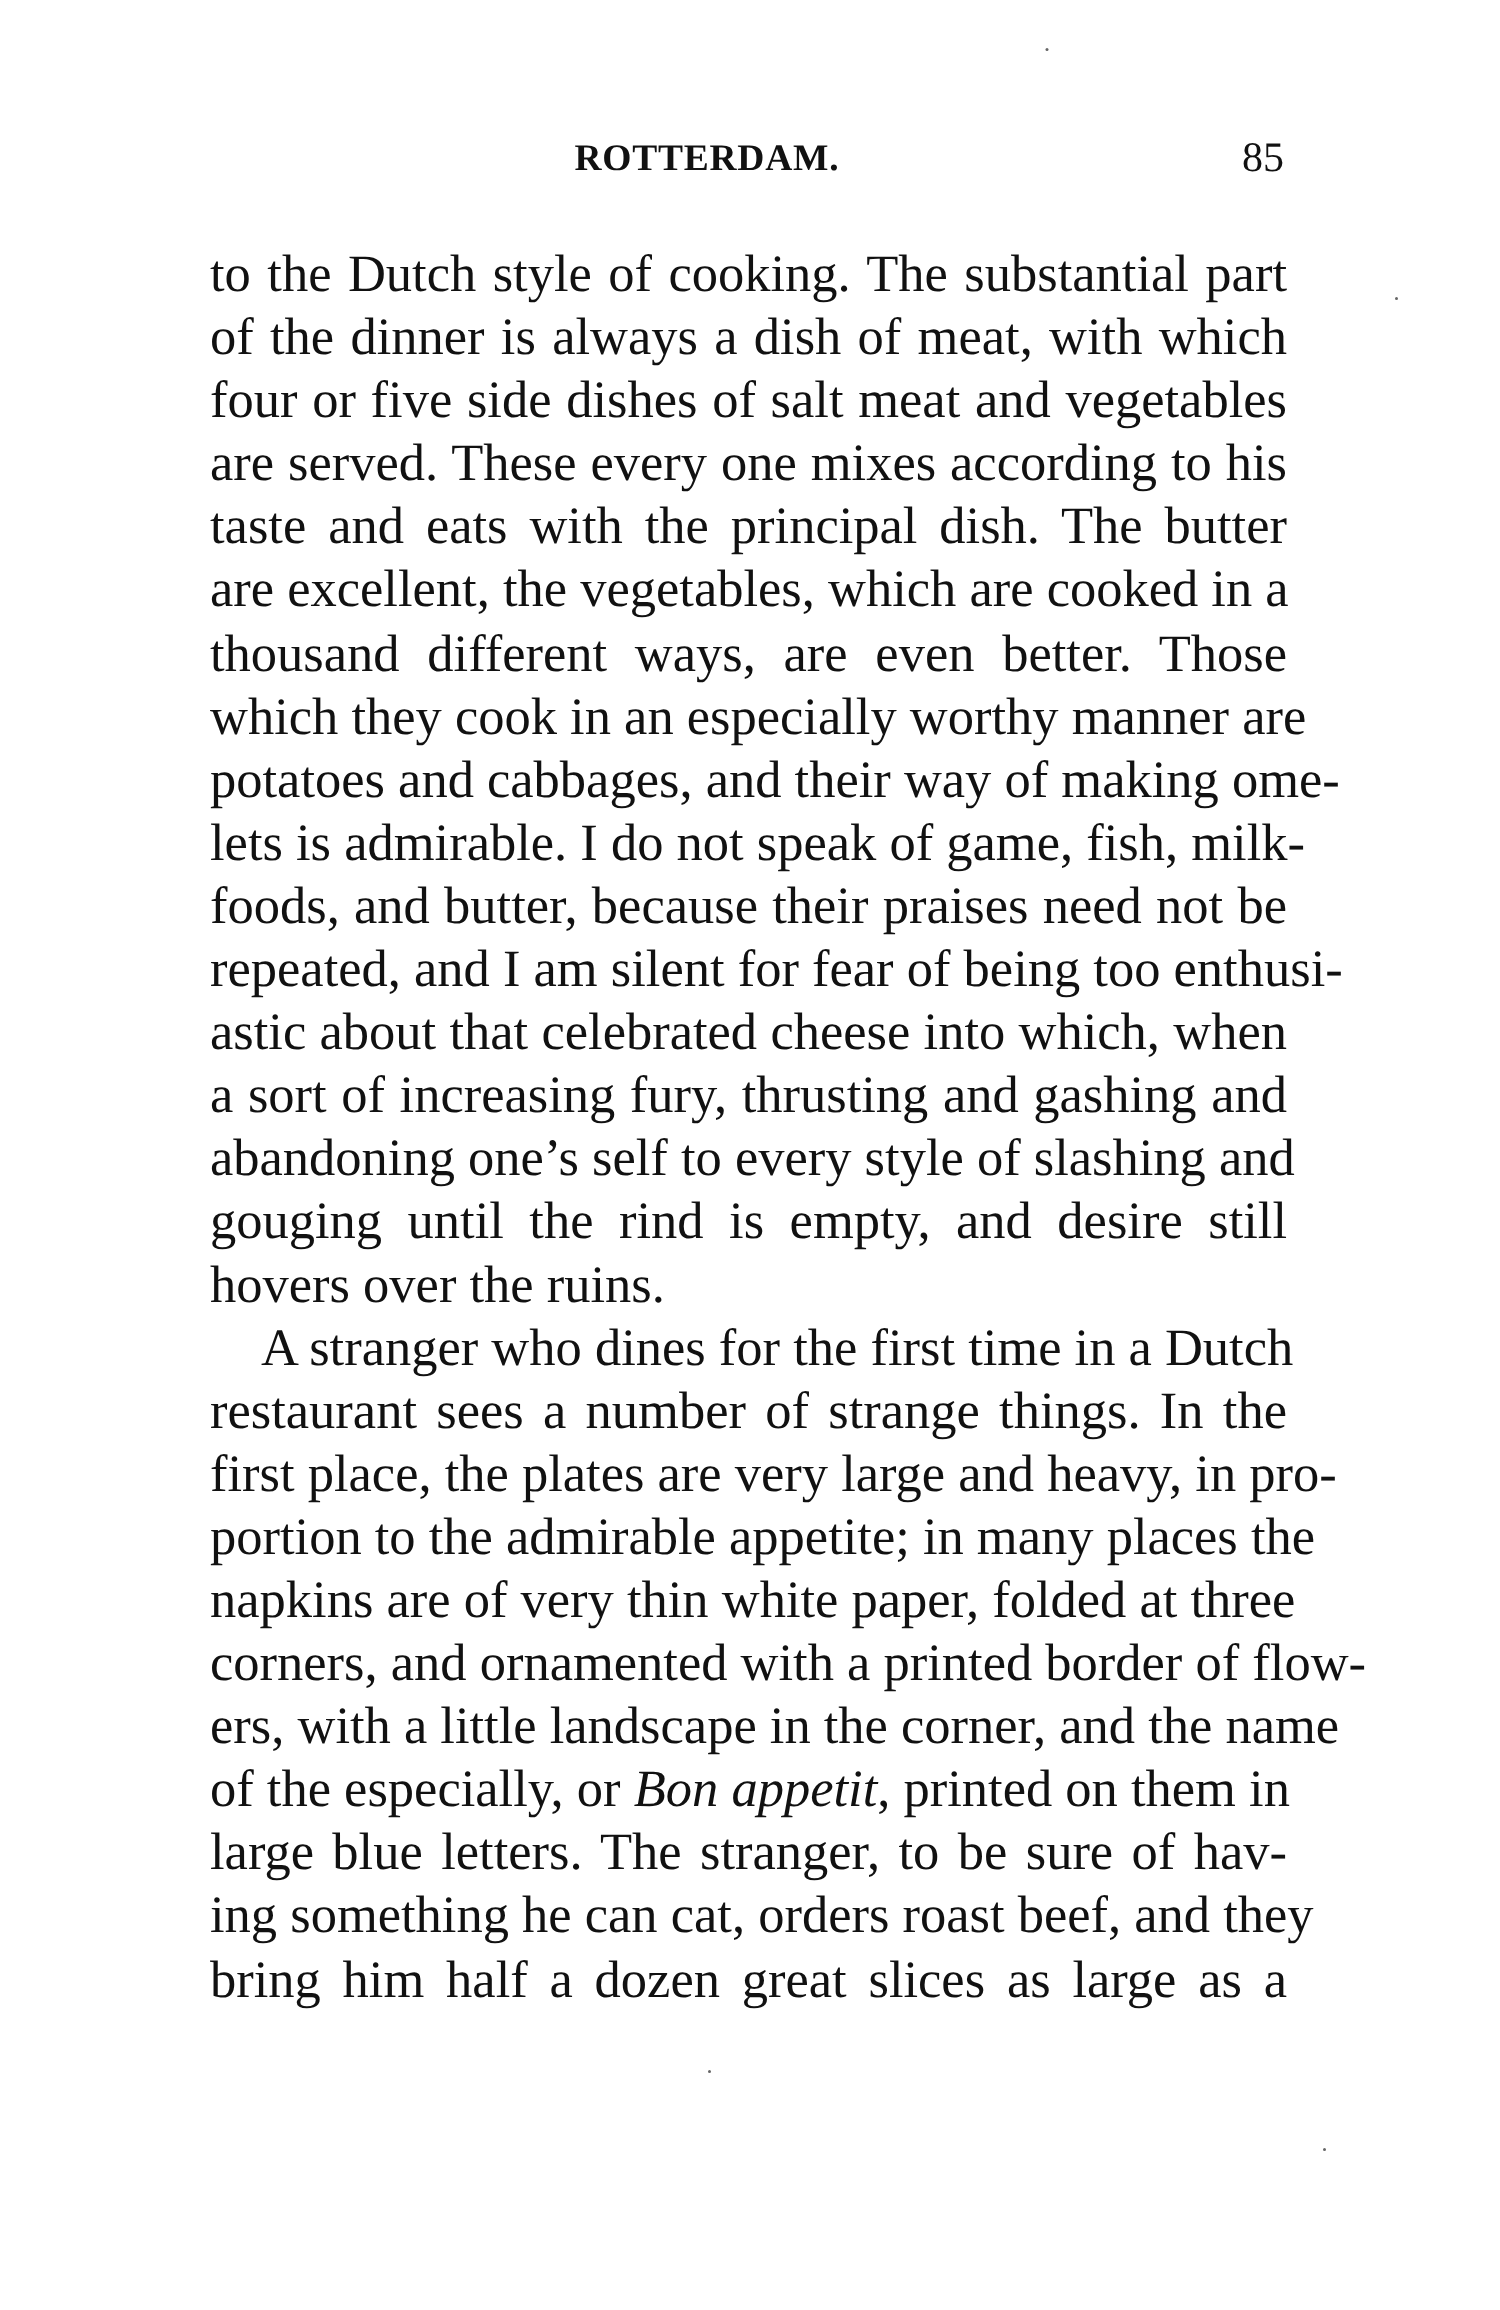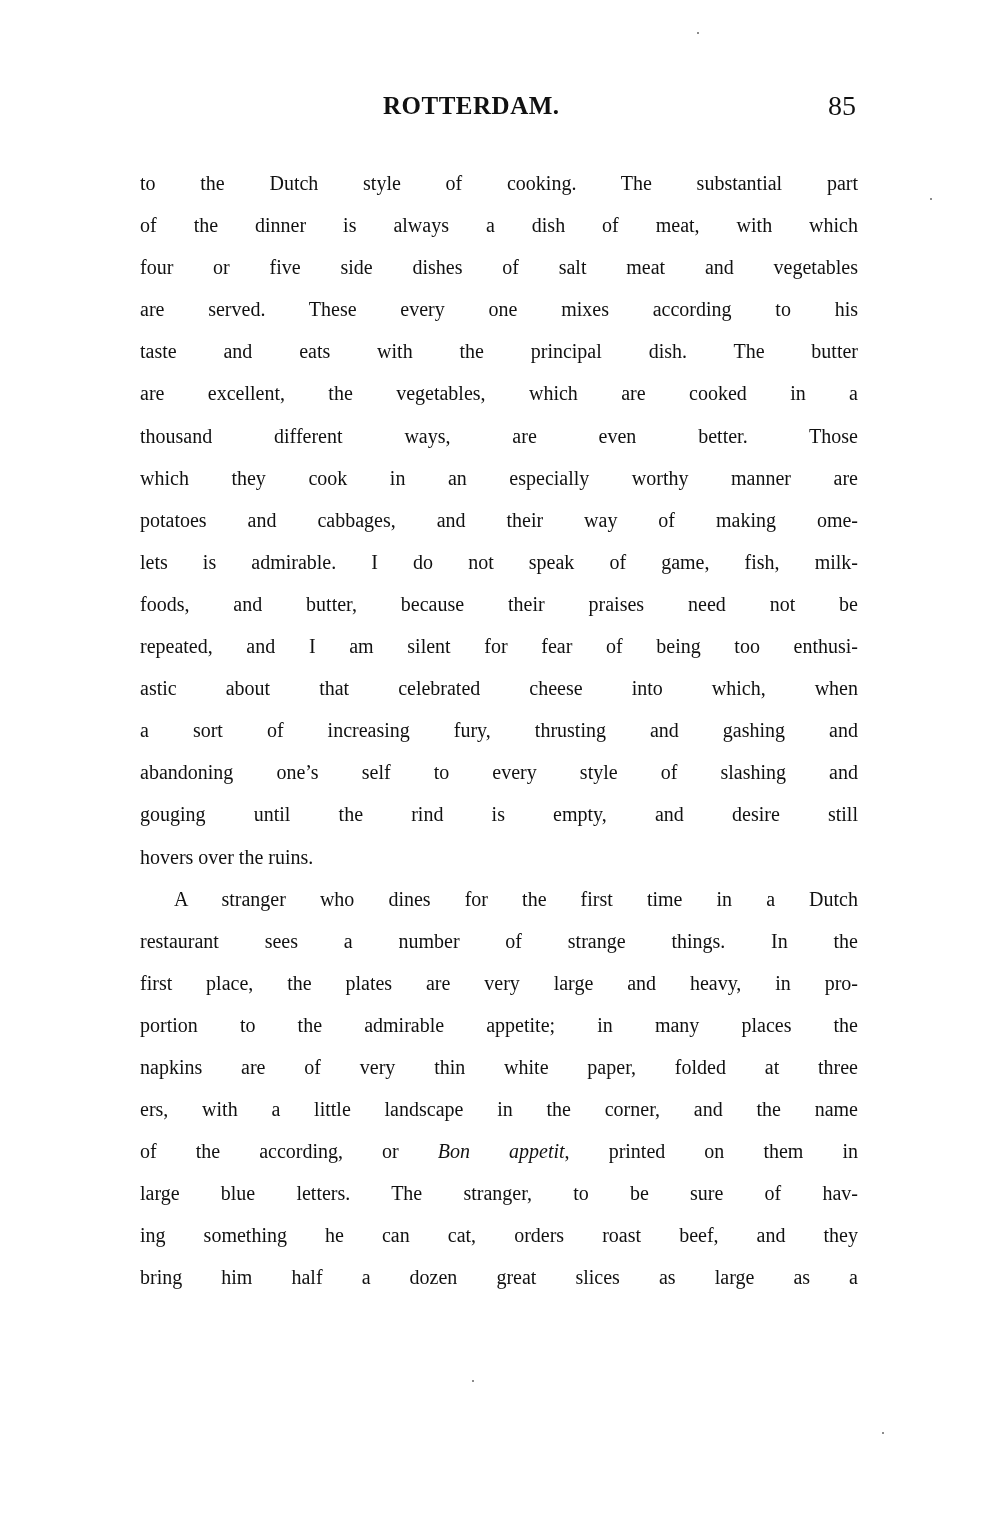--- a/index.html
+++ b/index.html
@@ -48,21 +48,21 @@
     .text-block {
       position: absolute;
       top: 162px;
       left: 0;
       width: 718px;
     }
     .line {
       display: block;
       height: 42.1px;
       line-height: 42.1px;
-      font-size: 20px;
+      font-size: 35px;
       text-align: justify;
       text-align-last: justify;
       white-space: nowrap;
       overflow: visible;
     }
     .line.last {
       text-align-last: left;
     }
     .line.indent {
       padding-left: 34px;
@@ -107,22 +107,23 @@
       <span class="line">gouging until the rind is empty, and desire still</span>
       <span class="line last">hovers over the ruins.</span>
     </div>
 
     <div>
       <span class="line indent">A stranger who dines for the first time in a Dutch</span>
       <span class="line">restaurant sees a number of strange things.  In the</span>
       <span class="line">first place, the plates are very large and heavy, in pro-</span>
       <span class="line">portion to the admirable appetite; in many places the</span>
       <span class="line">napkins are of very thin white paper, folded at three</span>
+      <span class="line">corners, and ornamented with a printed border of flow-</span>
       <span class="line">ers, with a little landscape in the corner, and the name</span>
-      <span class="line"><span>of the according, or </span><em>Bon appetit</em><span>, printed on them in</span></span>
+      <span class="line"><span>of the especially, or </span><em>Bon appetit</em><span>, printed on them in</span></span>
       <span class="line">large blue letters.  The stranger, to be sure of hav-</span>
       <span class="line">ing something he can cat, orders roast beef, and they</span>
       <span class="line">bring him half a dozen great slices as large as a</span>
     </div>
   </div>
 </div>
 
 <span class="speck" style="left:697px; top:32px;"></span>
 <span class="speck" style="left:930px; top:198px;"></span>
 <span class="speck" style="left:882px; top:1432px;"></span>

